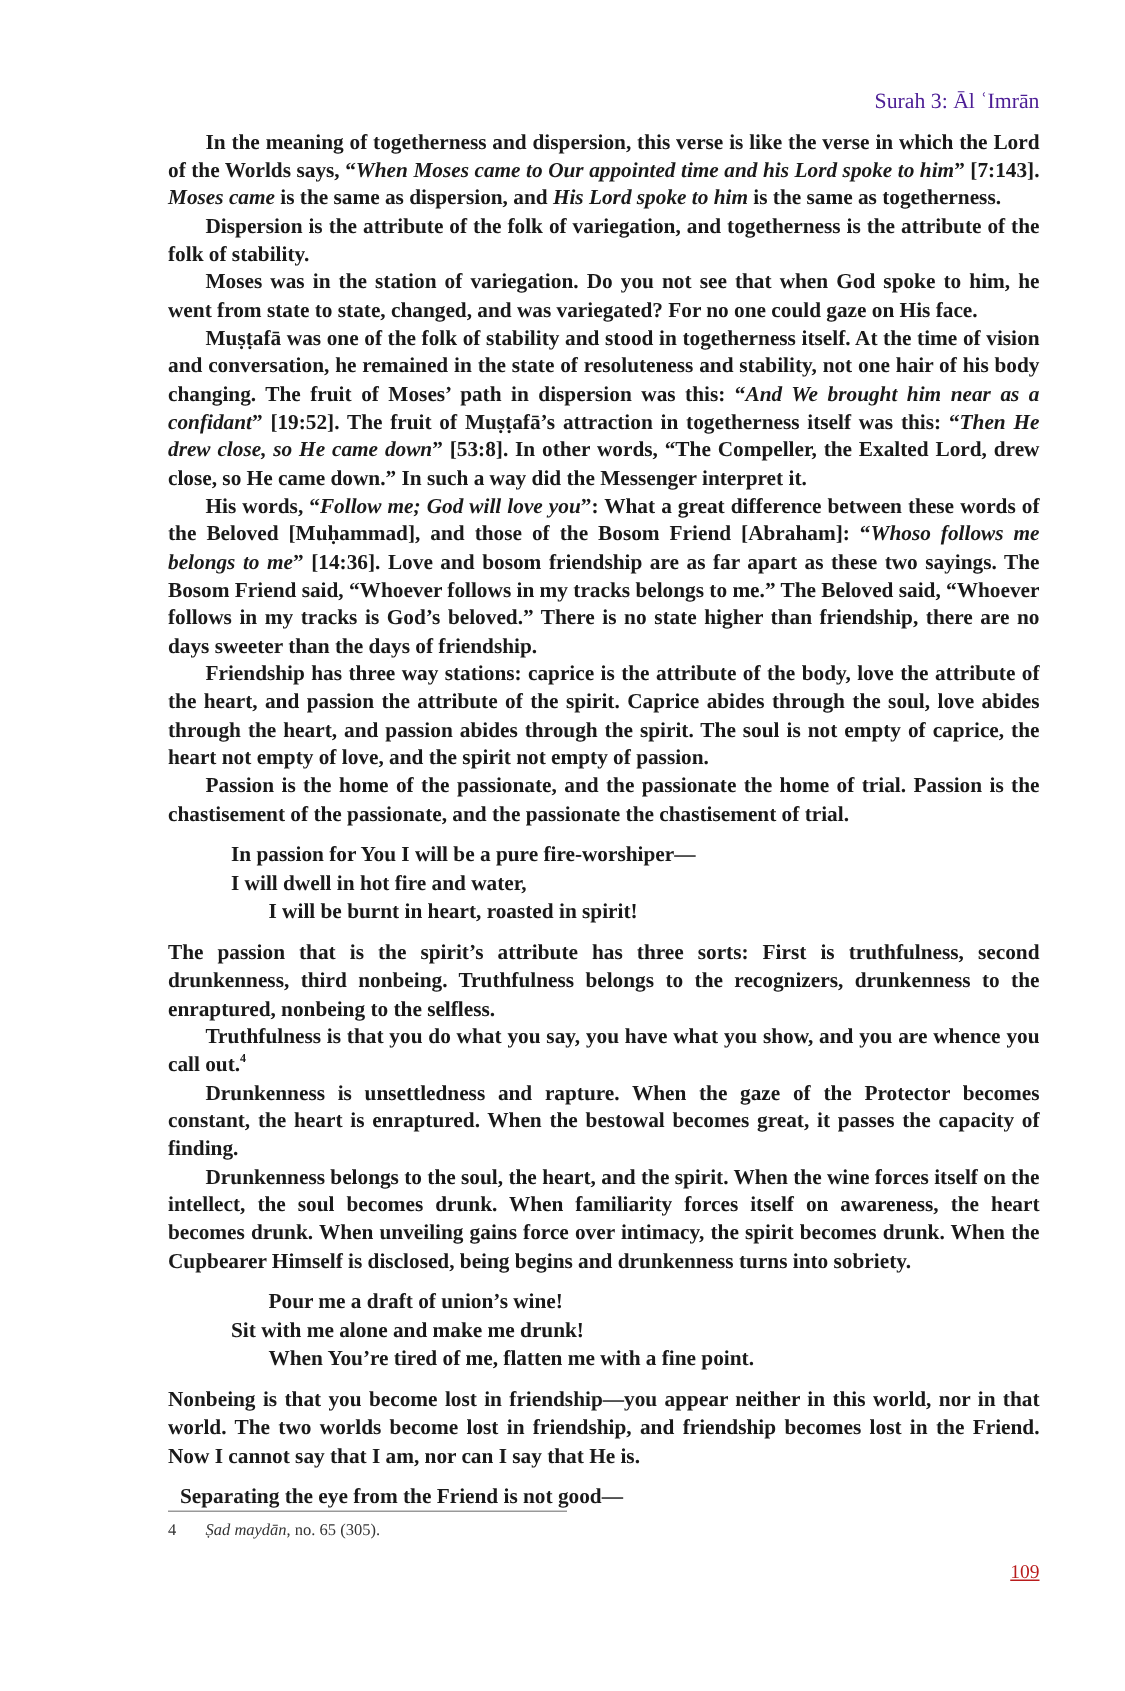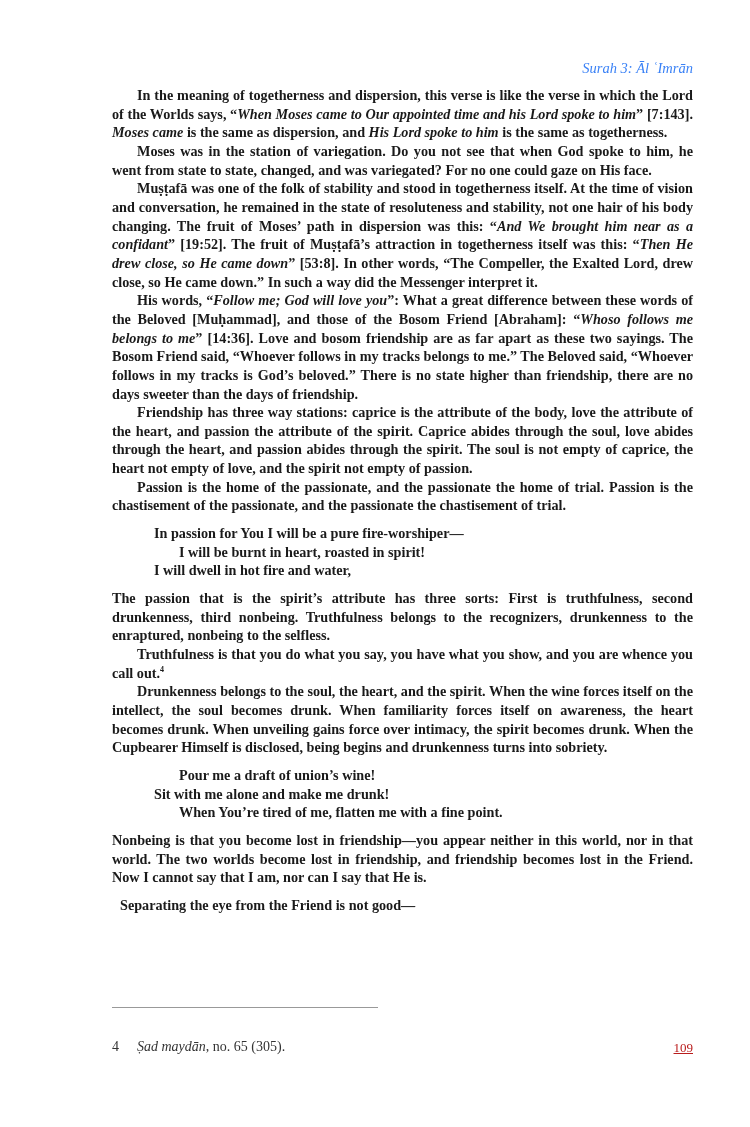--- a/index.html
+++ b/index.html
@@ -12,23 +12,22 @@
       height: 1127px;
       position: relative;
       overflow: hidden;
       font-family: "Liberation Serif", "DejaVu Serif", serif;
       color: #1a1a1a;
     }
     .running-head {
       position: absolute;
       top: 60px;
       right: 57px;
-      font-style: italic;
       font-size: 14.5px;
-      color: #3b82f6;
+      color: #4c1d95;
     }
     .text-block {
       position: absolute;
       left: 112px;
       top: 86px;
       width: 581px;
       font-size: 14.2px;
       line-height: 18.65px;
       text-align: justify;
       font-weight: bold;
@@ -65,24 +64,23 @@
       left: 112px;
       top: 1007px;
       width: 266px;
       height: 0;
       border-top: 1px solid #999;
     }
     .footnote {
       position: absolute;
       left: 112px;
       top: 1013px;
-      font-size: 14px;
+      font-size: 11px;
       line-height: 14px;
       color: #333;
-      margin-top: 27px;
     }
     .footnote .fn-num {
       display: inline-block;
       width: 25px;
     }
     .page-number {
       position: absolute;
       top: 1040px;
       right: 57px;
       font-size: 13px;
@@ -92,41 +90,43 @@
   </style>
 </head>
 <body>
 
 <div class="running-head">Surah 3: Āl ʿImrān</div>
 
 <div class="text-block">
 
   <p><span>In the meaning of togetherness and dispersion, this verse is like the verse in which the Lord of the Worlds says, “</span><em>When Moses came to Our appointed time and his Lord spoke to him</em><span>” [7:143]. </span><em>Moses came</em><span> is the same as dispersion, and </span><em>His Lord spoke to him</em><span> is the same as togetherness.</span></p>
 
+  <p>Dispersion is the attribute of the folk of variegation, and togetherness is the attribute of the folk of stability.</p>
 
   <p>Moses was in the station of variegation.  Do you not see that when God spoke to him, he went from state to state, changed, and was variegated?  For no one could gaze on His face.</p>
 
   <p><span>Muṣṭafā was one of the folk of stability and stood in togetherness itself.  At the time of vision and conversation, he remained in the state of resoluteness and stability, not one hair of his body changing.  The fruit of Moses’ path in dispersion was this: “</span><em>And We brought him near as a confidant</em><span>” [19:52].  The fruit of Muṣṭafā’s attraction in togetherness itself was this:  “</span><em>Then He drew close, so He came down</em><span>” [53:8].  In other words, “The Compeller, the Exalted Lord, drew close, so He came down.”  In such a way did the Messenger interpret it.</span></p>
 
   <p><span>His words, “</span><em>Follow me; God will love you</em><span>”:  What a great difference between these words of the Beloved [Muḥammad], and those of the Bosom Friend [Abraham]: “</span><em>Whoso follows me belongs to me</em><span>” [14:36].  Love and bosom friendship are as far apart as these two sayings.  The Bosom Friend said, “Whoever follows in my tracks belongs to me.”  The Beloved said, “Whoever follows in my tracks is God’s beloved.”  There is no state higher than friendship, there are no days sweeter than the days of friendship.</span></p>
 
   <p>Friendship has three way stations:  caprice is the attribute of the body, love the attribute of the heart, and passion the attribute of the spirit.  Caprice abides through the soul, love abides through the heart, and passion abides through the spirit.  The soul is not empty of caprice, the heart not empty of love, and the spirit not empty of passion.</p>
 
   <p>Passion is the home of the passionate, and the passionate the home of trial.  Passion is the chastisement of the passionate, and the passionate the chastisement of trial.</p>
 
   <div class="verse">
     <span class="line">In passion for You I will be a pure fire-worshiper—</span>
+    <span class="line">I will dwell in hot fire and water,</span>
     <span class="line indent">I will be burnt in heart, roasted in spirit!</span>
-    <span class="line">I will dwell in hot fire and water,</span>
   </div>
 
   <p class="noindent">The passion that is the spirit’s attribute has three sorts:  First is truthfulness, second drunkenness, third nonbeing.  Truthfulness belongs to the recognizers, drunkenness to the enraptured, nonbeing to the selfless.</p>
 
   <p><span>Truthfulness is that you do what you say, you have what you show, and you are whence you call out.</span><sup>4</sup></p>
 
+  <p>Drunkenness is unsettledness and rapture.  When the gaze of the Protector becomes constant, the heart is enraptured.  When the bestowal becomes great, it passes the capacity of finding.</p>
 
   <p>Drunkenness belongs to the soul, the heart, and the spirit.  When the wine forces itself on the intellect, the soul becomes drunk.  When familiarity forces itself on awareness, the heart becomes drunk.  When unveiling gains force over intimacy, the spirit becomes drunk.  When the Cupbearer Himself is disclosed, being begins and drunkenness turns into sobriety.</p>
 
   <div class="verse">
     <span class="line indent">Pour me a draft of union’s wine!</span>
     <span class="line">Sit with me alone and make me drunk!</span>
     <span class="line indent">When You’re tired of me, flatten me with a fine point.</span>
   </div>
 
   <p class="noindent">Nonbeing is that you become lost in friendship—you appear neither in this world, nor in that world. The two worlds become lost in friendship, and friendship becomes lost in the Friend.  Now I cannot say that I am, nor can I say that He is.</p>

